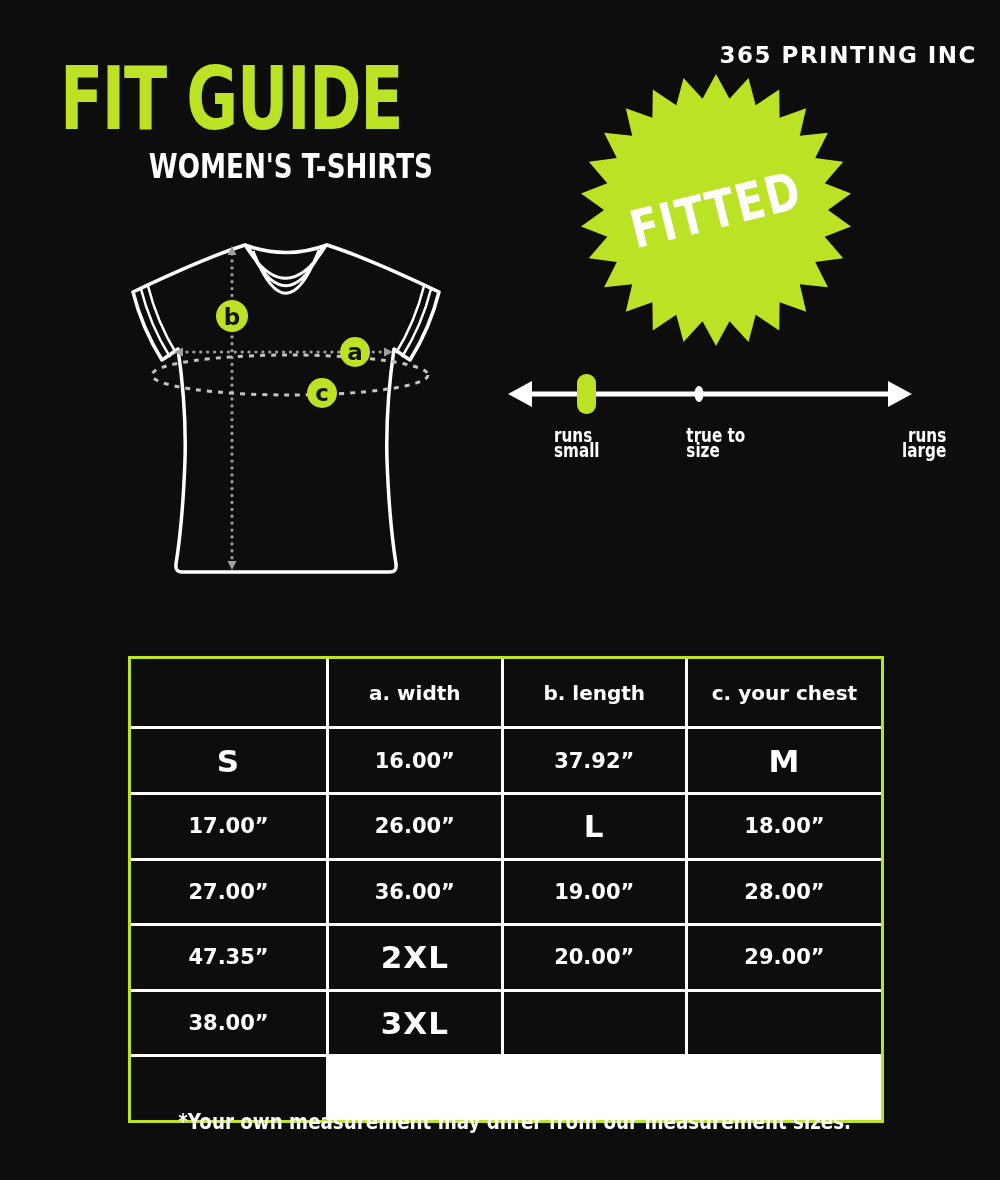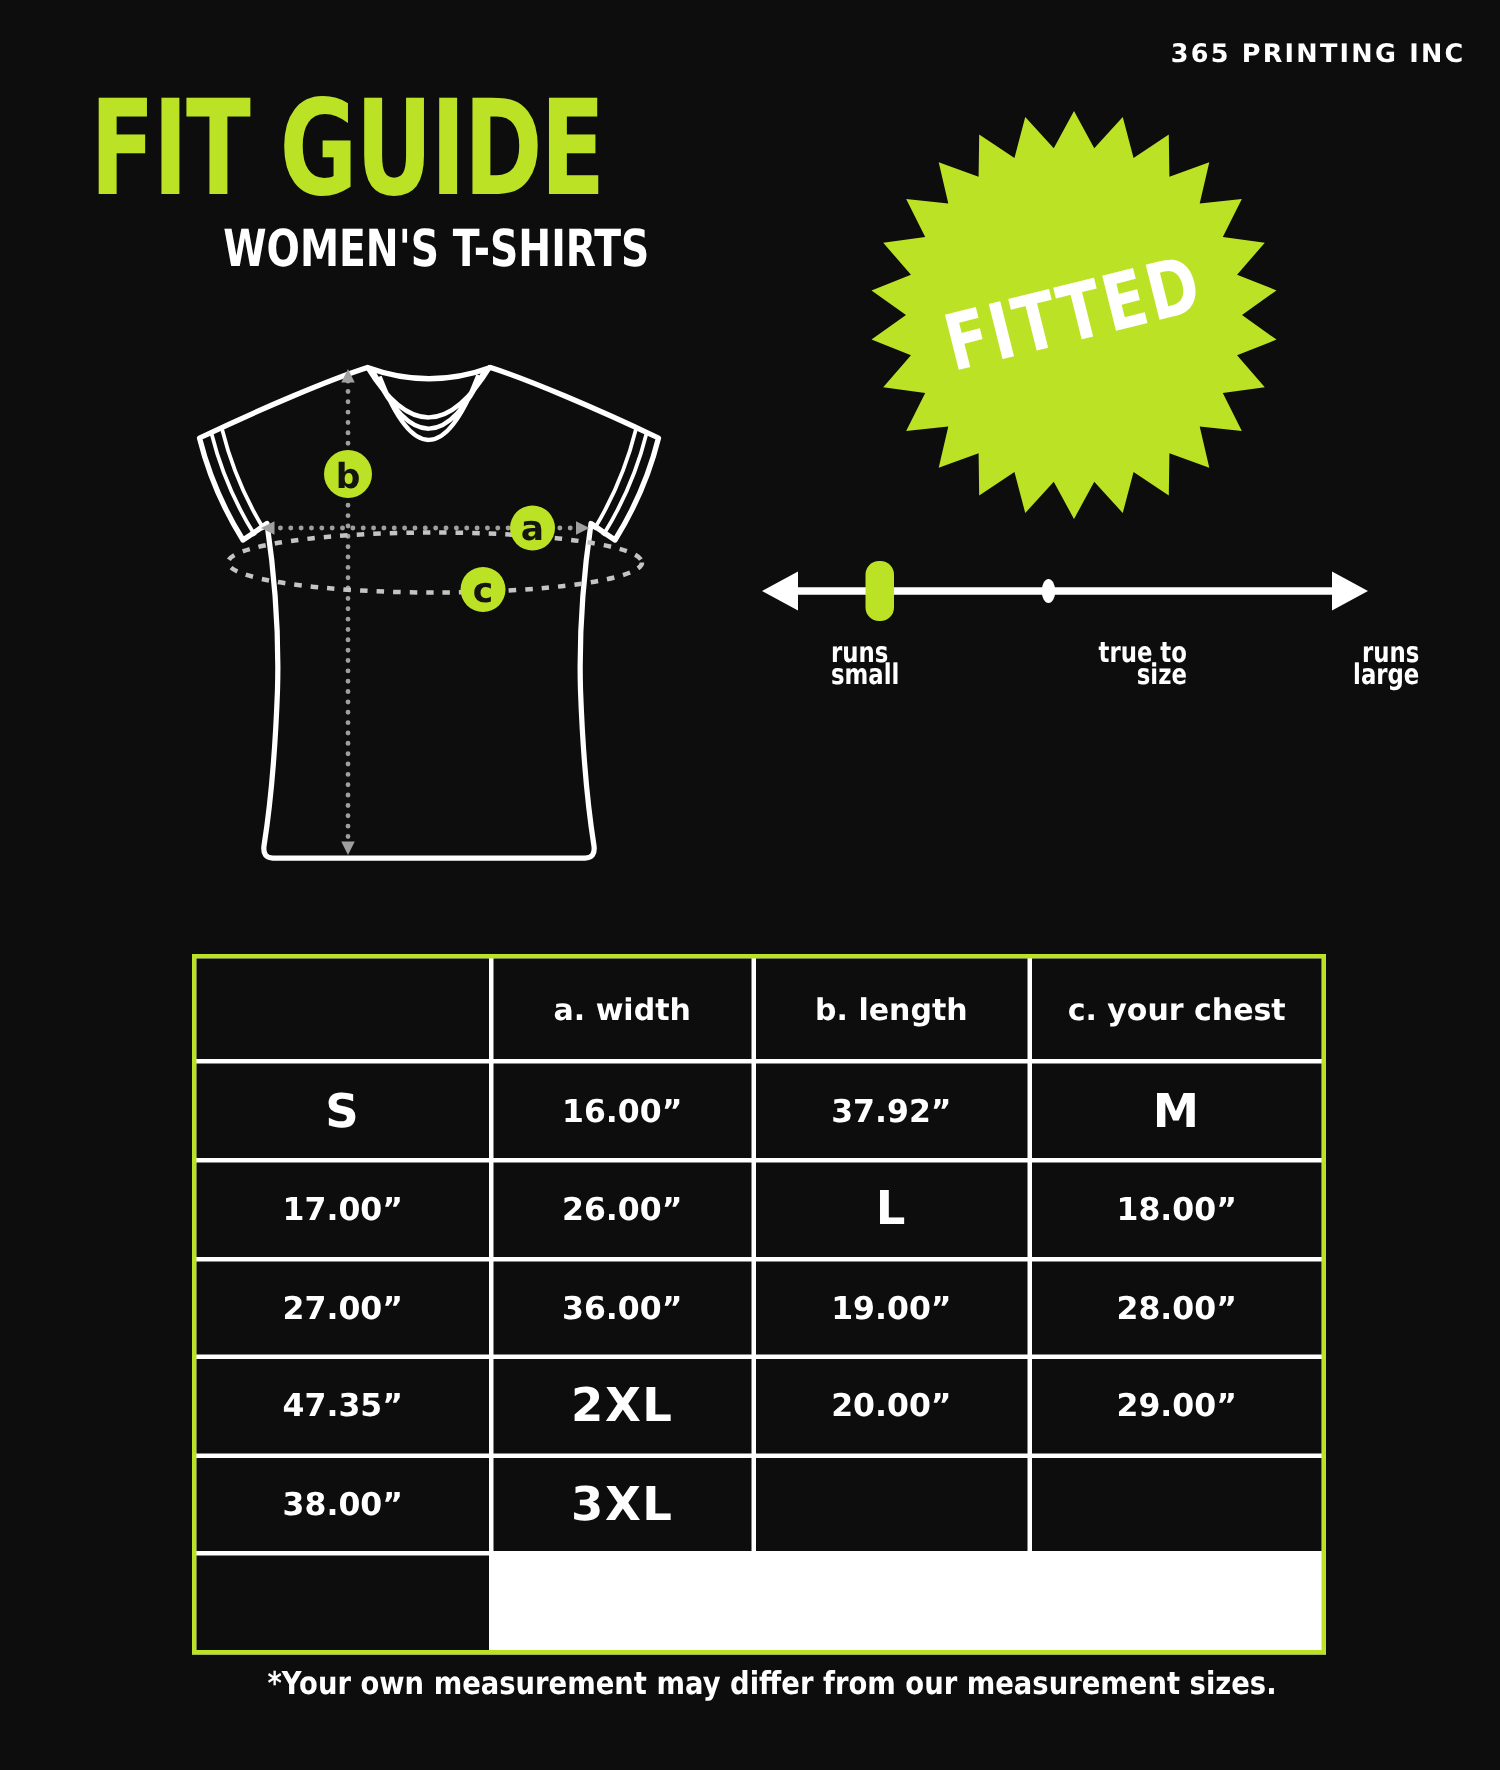--- a/index.html
+++ b/index.html
@@ -12,22 +12,22 @@
   html,body{background:var(--bg);}
   body{
     position:relative;
     width:1000px;height:1180px;
     overflow:hidden;
     font-family:"DejaVu Sans",sans-serif;
     color:var(--white);
   }
   
   .brand{
-    position:absolute;top:26px;right:23px;
-    font-size:17px;font-weight:bold;letter-spacing:1.5px;
+    position:absolute;top:42px;right:23px;
+    font-size:23px;font-weight:bold;letter-spacing:1.5px;
     color:var(--white);white-space:nowrap;
   }
   
   .title-box{
     position:absolute;left:60px;top:66px;height:66px;width:380px;
     display:flex;align-items:center;
   }
   .title-text{
     font-size:88px;font-weight:bold;color:var(--green);
     letter-spacing:-2px;white-space:nowrap;line-height:66px;
@@ -60,39 +60,39 @@
   .fit-scale svg{position:absolute;left:0;top:0;}
   .scale-label{
     position:absolute;top:70px;
     font-size:19px;font-weight:bold;line-height:15px;color:var(--white);
     white-space:nowrap;
     margin-left:40px;
   }
   .scale-label .inner{display:inline-block;transform:scaleX(.8);}
   .lbl-left{left:14px;text-align:left;}
   .lbl-left .inner{transform-origin:left top;}
-  .lbl-center{left:139px;width:120px;text-align:right;}
+  .lbl-center{left:139px;width:120px;text-align:left;}
   .lbl-center .inner{transform-origin:center top;}
   .lbl-right{left:306px;width:100px;text-align:right;}
   .lbl-right .inner{transform-origin:right top;}
   
   .shirt{position:absolute;left:100px;top:220px;}
   .shirt .outline{fill:none;stroke:var(--white);stroke-width:3.5;stroke-linejoin:round;}
   .shirt .thin{fill:none;stroke:var(--white);stroke-width:3;}
   .shirt .stitch{fill:none;stroke:var(--white);stroke-width:2.5;}
   .shirt .guide{fill:none;stroke:var(--guide);stroke-width:3.2;stroke-linecap:round;stroke-dasharray:.1 6.8;}
   .shirt .guide-ellipse{fill:none;stroke:#c4c4c4;stroke-width:3;stroke-dasharray:5 6;}
   .shirt .ah{fill:var(--guide);}
   .shirt .marker-letter{
     font-family:"DejaVu Sans",sans-serif;font-size:23px;font-weight:bold;
     fill:#14150e;text-anchor:middle;
   }
   
   .size-table{
-    position:absolute;left:128px;top:636px;width:756px;height:467px;
+    position:absolute;left:128px;top:656px;width:756px;height:467px;
     background:var(--white);
     border:3px solid var(--green);
     display:grid;
     grid-template-columns:199fr 175fr 185fr 197fr;
     grid-template-rows:71fr 66fr 66fr 66fr 66fr 66fr 66fr;
     gap:3px;
   }
   .size-table>div{
     background:var(--bg);
     display:flex;align-items:center;justify-content:center;

